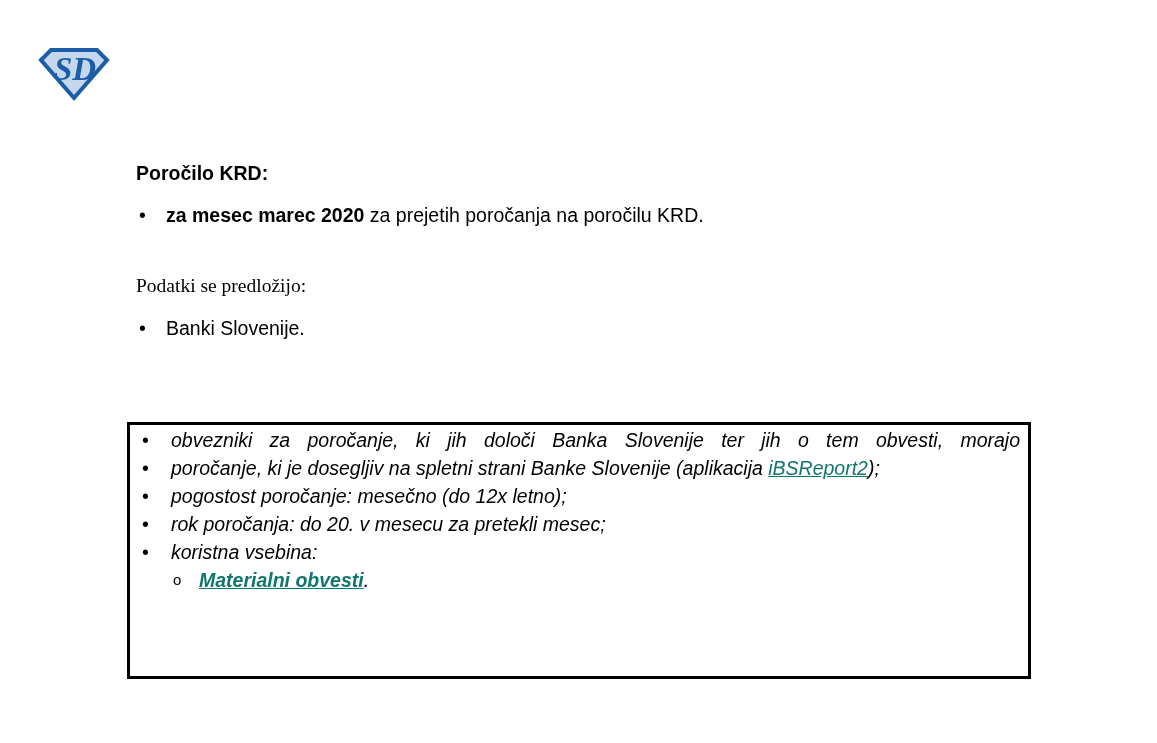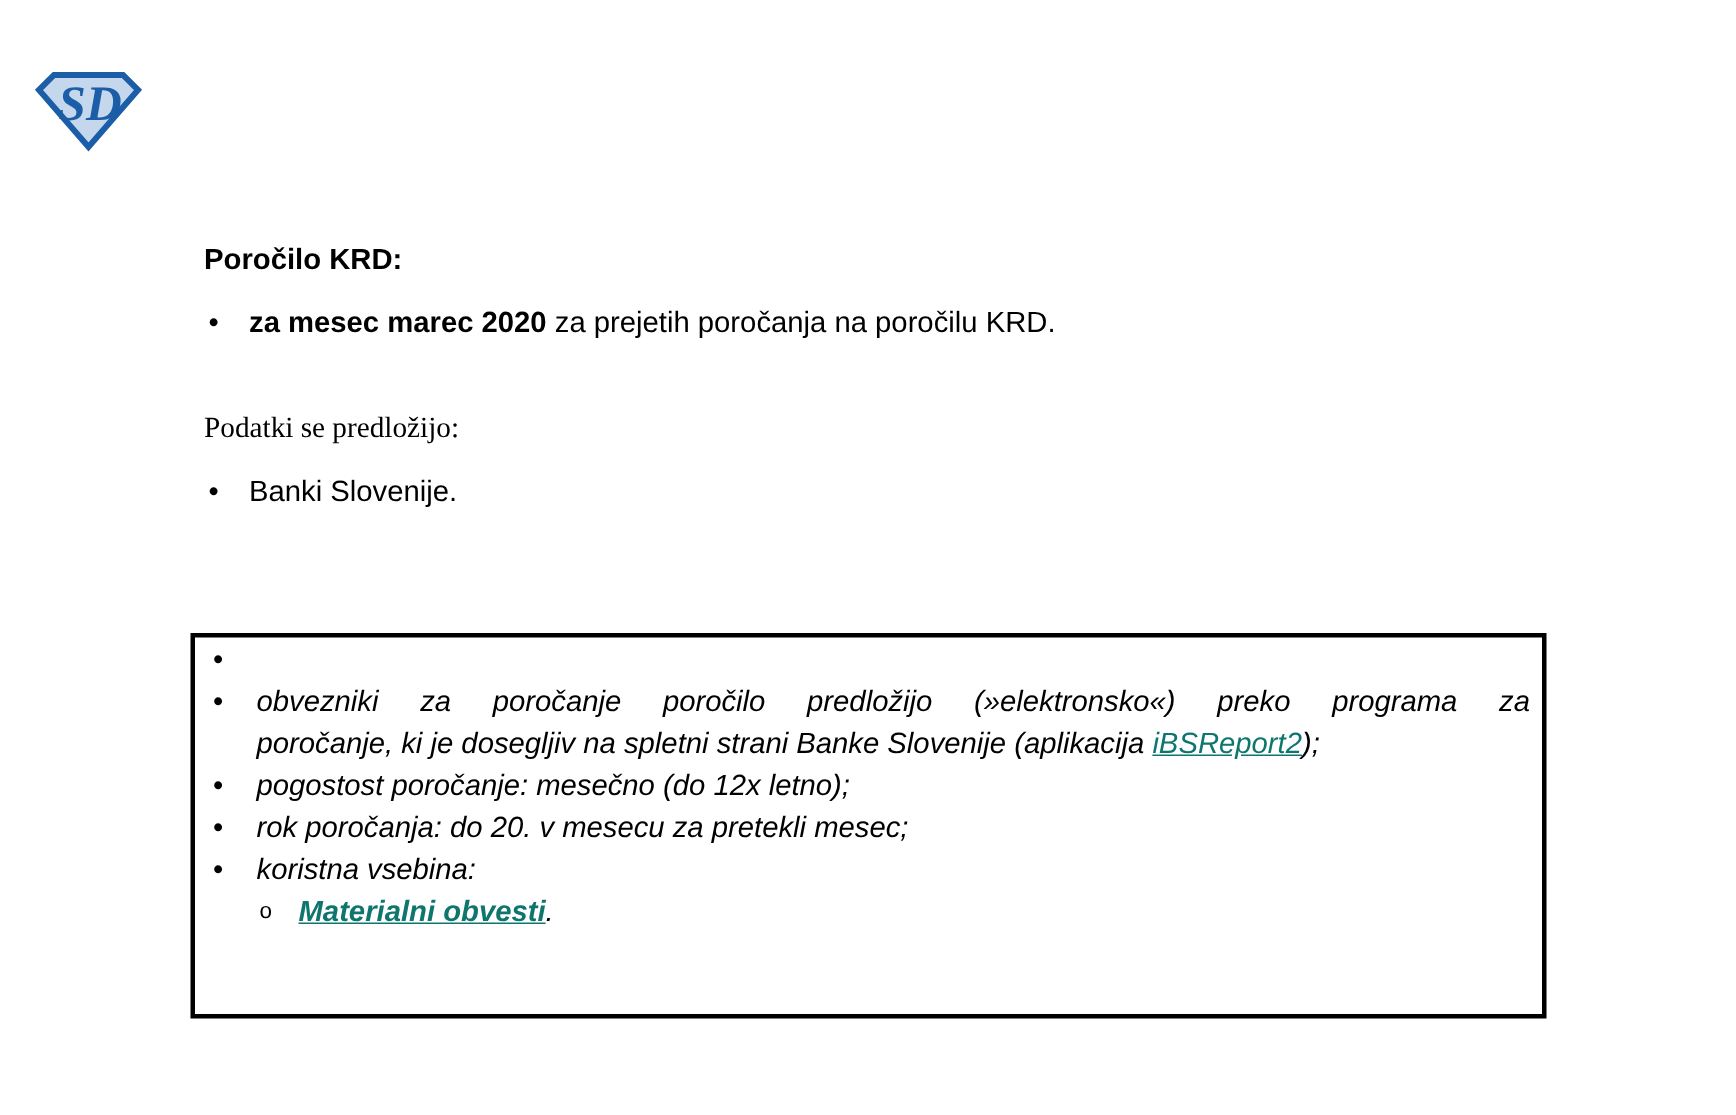--- a/index.html
+++ b/index.html
@@ -7,21 +7,21 @@
     width: 1157px; height: 743px;
     background: #ffffff;
     font-family: "Liberation Sans", sans-serif;
     color: #000000;
     position: relative;
     overflow: hidden;
   }
   .page { position: absolute; inset: 0; }
 
   
-  .logo { position: absolute; left: 23px; top: 44px; width: 72px; height: 58px; }
+  .logo { position: absolute; left: 38px; top: 44px; width: 72px; height: 58px; }
 
   
   .content {
     position: absolute; left: 136px; top: 152px; width: 886px;
     font-size: 19.5px; line-height: 42px;
   }
   .b { font-weight: bold; }
   .jline { text-align: justify; text-align-last: justify; }
 
   .li { display: flex; }
@@ -80,27 +80,27 @@
     </div>
 
   </div>
 
   <div class="box">
 
 
     <div class="bli">
       <span class="dot">•</span>
       <div class="btxt">
+        <div class="jline">obvezniki za poročanje, ki jih določi Banka Slovenije ter jih o tem obvesti, morajo</div>
       </div>
     </div>
 
     <div class="bli">
       <span class="dot">•</span>
       <div class="btxt">
-        <div class="jline">obvezniki za poročanje poročilo predložijo (»elektronsko«) preko programa za</div>
         <div><span>poročanje, ki je dosegljiv na spletni strani Banke Slovenije (aplikacija </span><a class="link">iBSReport2</a><span>);</span></div>
       </div>
     </div>
 
     <div class="bli">
       <span class="dot">•</span>
       <div class="btxt">pogostost poročanje: mesečno (do 12x letno);</div>
     </div>
 
     <div class="bli">

